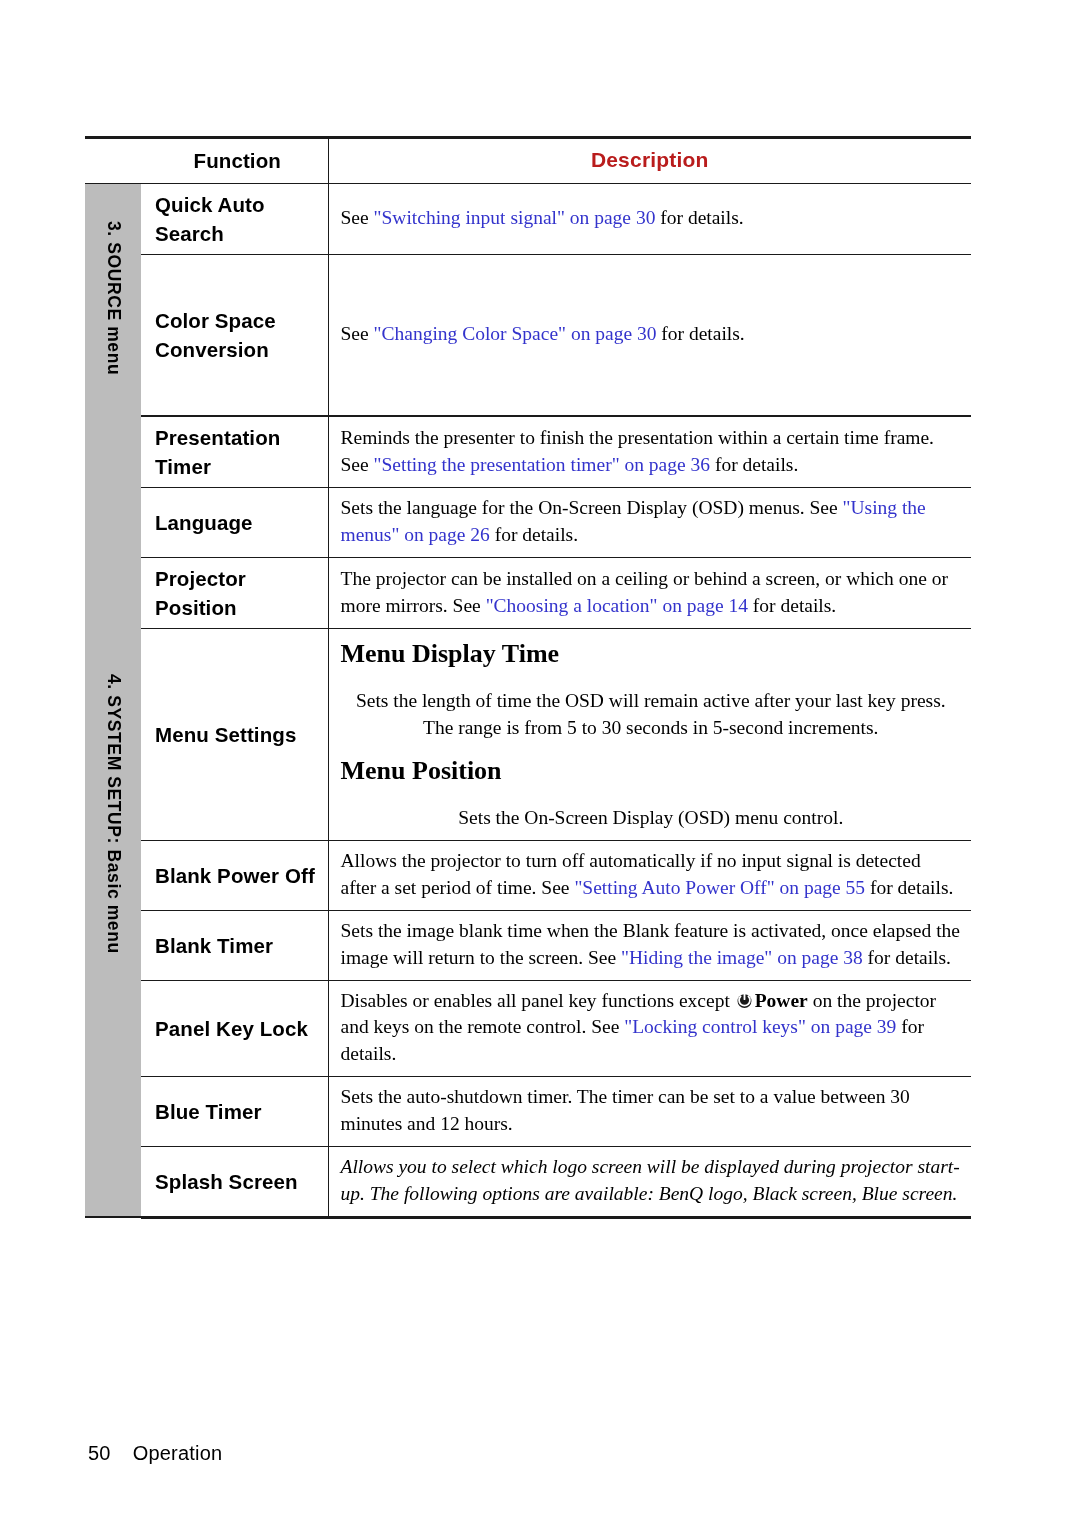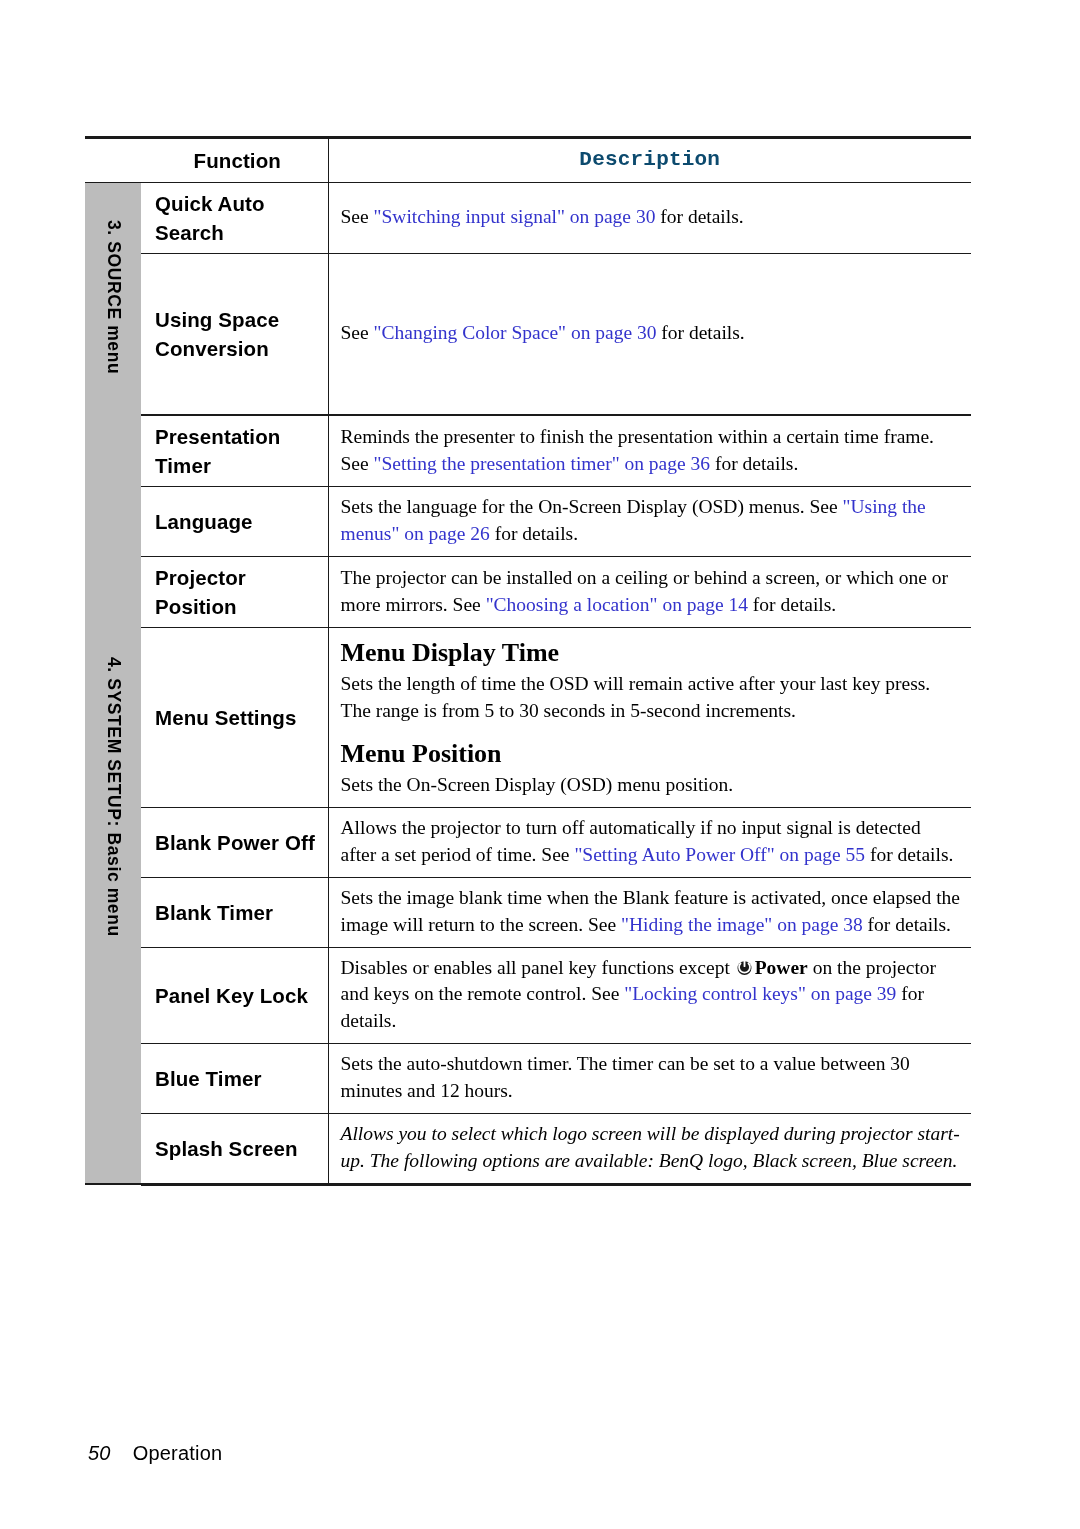--- a/index.html
+++ b/index.html
@@ -41,25 +41,25 @@
   col.c-side { width: 56px; }
   col.c-func { width: 187px; }
   col.c-desc { width: 643px; }
 
   
   .hdr-cell {
     border-top: 3px solid #1a1a1a;
     border-bottom: 1.5px solid #1a1a1a;
     padding: 9px 0 11px 0;
     text-align: center;
-    font-family: Liberation Mono, monospace;
+    font-family: Liberation Sans, sans-serif;
     font-weight: bold;
     font-size: 21px;
     letter-spacing: 0.2px;
-    color: #0c4a6e;
+    color: #b91c1c;
   }
   .hdr-cell.func { border-right: 1.5px solid #1a1a1a; }
   .hdr-blank {
     border-top: 3px solid #1a1a1a;
     border-bottom: 1.5px solid #1a1a1a;
     background: #ffffff;
   }
 
   
   td.side {
@@ -108,21 +108,21 @@
     font-family: "Liberation Serif", serif;
     font-size: 19.5px;
     line-height: 1.38;
     color: #000;
   }
   td.desc.thick-b { border-bottom: 2.5px solid #1a1a1a; }
   td.desc.last { border-bottom: 3px solid #1a1a1a; font-style: italic; }
   td.desc.top { vertical-align: top; }
 
   td.desc p { margin: 0; }
-  td.desc p + p { margin-top: 0; }
+  td.desc p + p { margin-top: 16px; text-align: center; }
 
   .sub-head {
     font-weight: bold;
     font-family: "Liberation Serif", serif;
     font-size: 26px;
     margin: 0;
   }
   .gap { height: 11px; }
 
   a.ref, .ref {
@@ -146,21 +146,21 @@
   
   .footer {
     position: absolute;
     left: 88px;
     top: 1442px;
     font-family: "Liberation Sans", sans-serif;
     font-size: 20px;
     color: #000;
     letter-spacing: 0.2px;
   }
-  .footer .pg { margin-right: 22px; font-style: italic; }
+  .footer .pg { margin-right: 22px; }
 </style>
 </head>
 <body>
 
 <div class="page">
 
   <div class="table-wrap">
     <table class="spec">
       <colgroup>
         <col class="c-side">
@@ -179,21 +179,21 @@
           <td class="side" rowspan="2">
             <span class="side-rot">3. SOURCE menu</span>
           </td>
           <td class="func">Quick Auto Search</td>
           <td class="desc">
             <p><span>See </span><span class="ref">"Switching input signal" on page 30</span><span> for details.</span></p>
           </td>
         </tr>
 
         <tr>
-          <td class="func thick-b" style="height:148px;">Using Space Conversion</td>
+          <td class="func thick-b" style="height:148px;">Color Space Conversion</td>
           <td class="desc thick-b">
             <p><span>See </span><span class="ref">"Changing Color Space" on page 30</span><span> for details.</span></p>
           </td>
         </tr>
 
         <tr>
           <td class="side sec-end" rowspan="9">
             <span class="side-rot">4. SYSTEM SETUP: Basic menu</span>
           </td>
           <td class="func">Presentation Timer</td>
@@ -216,21 +216,21 @@
           </td>
         </tr>
 
         <tr>
           <td class="func">Menu Settings</td>
           <td class="desc top">
             <p class="sub-head">Menu Display Time</p>
             <p>Sets the length of time the OSD will remain active after your last key press. The range is from 5 to 30 seconds in 5-second increments.</p>
             <div class="gap"></div>
             <p class="sub-head">Menu Position</p>
-            <p>Sets the On-Screen Display (OSD) menu position.</p>
+            <p>Sets the On-Screen Display (OSD) menu control.</p>
           </td>
         </tr>
 
         <tr>
           <td class="func">Blank Power Off</td>
           <td class="desc">
             <p><span>Allows the projector to turn off automatically if no input signal is detected after a set period of time. See </span><span class="ref">"Setting Auto Power Off" on page 55</span><span> for details.</span></p>
           </td>
         </tr>
 

